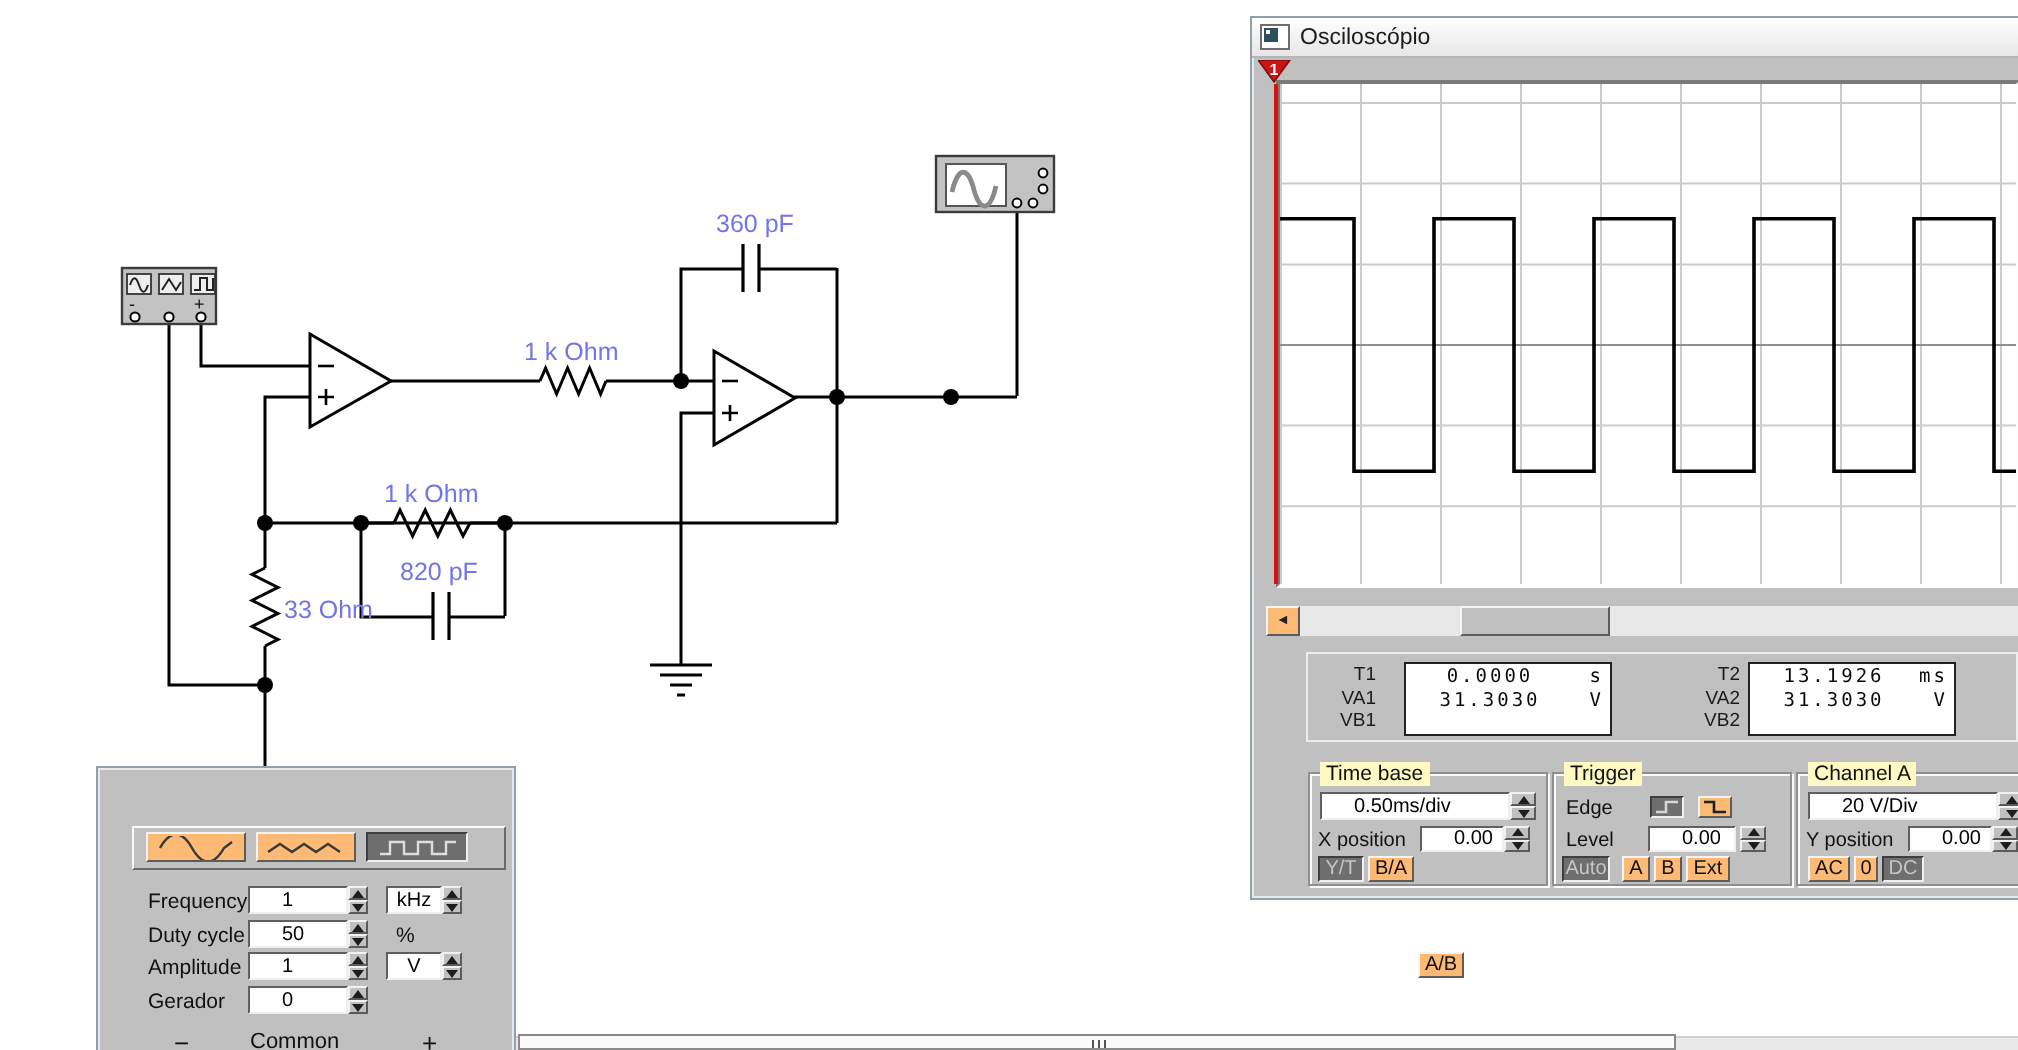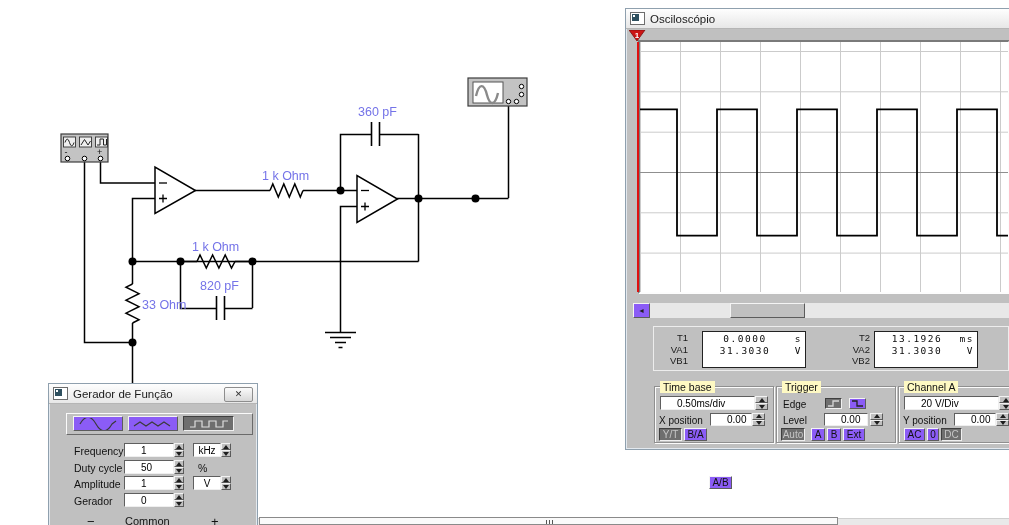--- a/index.html
+++ b/index.html
@@ -10,21 +10,21 @@
   
   .win{position:absolute;background:#c0c0c0;border:1px solid #8fa0ae;box-shadow:0 0 0 1px #e3e9ef inset;}
   .titlebar{position:relative;height:19px;background:linear-gradient(#fefefe,#e7e7e7);
             border-bottom:1px solid #b5b5b5;display:flex;align-items:center;padding:0 4px;}
   .titlebar .title{font-size:11.5px;color:#1b1b1b;margin-left:5px;}
   .win-ico{width:13px;height:11px;background:#fff;border:1px solid #6d6d6d;position:relative;}
   .win-ico::before{content:"";position:absolute;left:1px;top:1px;width:7px;height:7px;background:#2e4f5e;}
   .win-ico::after{content:"";position:absolute;left:2px;top:2px;width:2px;height:2px;background:#fff;}
 
   
-  .btn{background:#8b5cf6;border:1px solid;border-color:#f4f4f4 #5c5c5c #5c5c5c #f4f4f4;
+  .btn{background:#fdba74;border:1px solid;border-color:#f4f4f4 #5c5c5c #5c5c5c #f4f4f4;
        font-size:10px;color:#111;display:flex;align-items:center;justify-content:center;
        box-sizing:border-box;padding:0;line-height:1;}
   .btn.pressed{background:#6e6e6e;color:#c6c6c6;border-color:#3f3f3f #f0f0f0 #f0f0f0 #3f3f3f;}
   .field{background:#fff;border:1px solid;border-color:#5f5f5f #efefef #efefef #5f5f5f;
          font-size:10px;color:#000;box-sizing:border-box;padding:0 2px;
          font-family:"Liberation Sans",sans-serif;display:flex;align-items:center;}
   input.field{outline:none;padding-left:16px;}
   .spin{display:flex;flex-direction:column;width:13px;box-sizing:border-box;}
   .spin div{flex:1;background:#c0c0c0;border:1px solid;border-color:#f2f2f2 #5a5a5a #5a5a5a #f2f2f2;
             display:flex;align-items:center;justify-content:center;}
@@ -331,27 +331,20 @@
             <span class="td"></span>
           </div>
       </div>
       <div class="btn abs" style="left:5px;top:41px;width:21px;height:13px;">AC</div>
       <div class="btn abs" style="left:28px;top:41px;width:12px;height:13px;">0</div>
       <div class="btn pressed abs" style="left:42px;top:41px;width:21px;height:13px;">DC</div>
     </div>
   </div>
 
   <div id="fgen-win" class="win">
-    <div class="titlebar">
-      <span class="win-ico"></span>
-      <span class="title">Gerador de Função</span>
-      <div class="close-btn">
-        <span>✕</span>
-      </div>
-    </div>
 
     <div id="wave-frame">
       <div class="btn wave-btn" style="left:6px;">
         <svg width="42" height="12">
           <path d="M3,6 C8,-3 14,-3 19,6 C24,15 30,15 35,6 L39,3" stroke="#3a3a3a" fill="none" stroke-width="1.2"></path>
         </svg>
       </div>
       <div class="btn wave-btn" style="left:61px;">
         <svg width="42" height="12">
           <polyline points="2,8 8,4 14,8 20,4 26,8 32,4 38,8" stroke="#3a3a3a" fill="none" stroke-width="1.2"></polyline>

